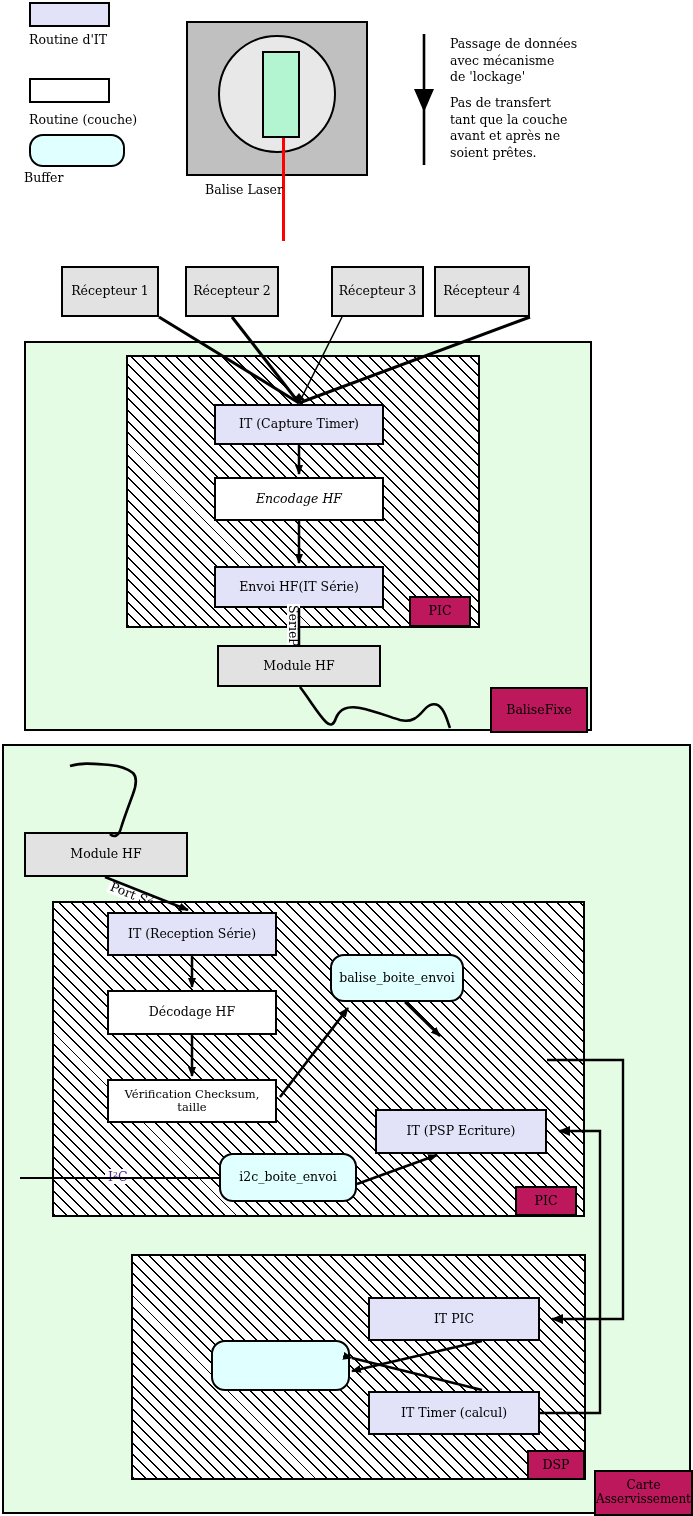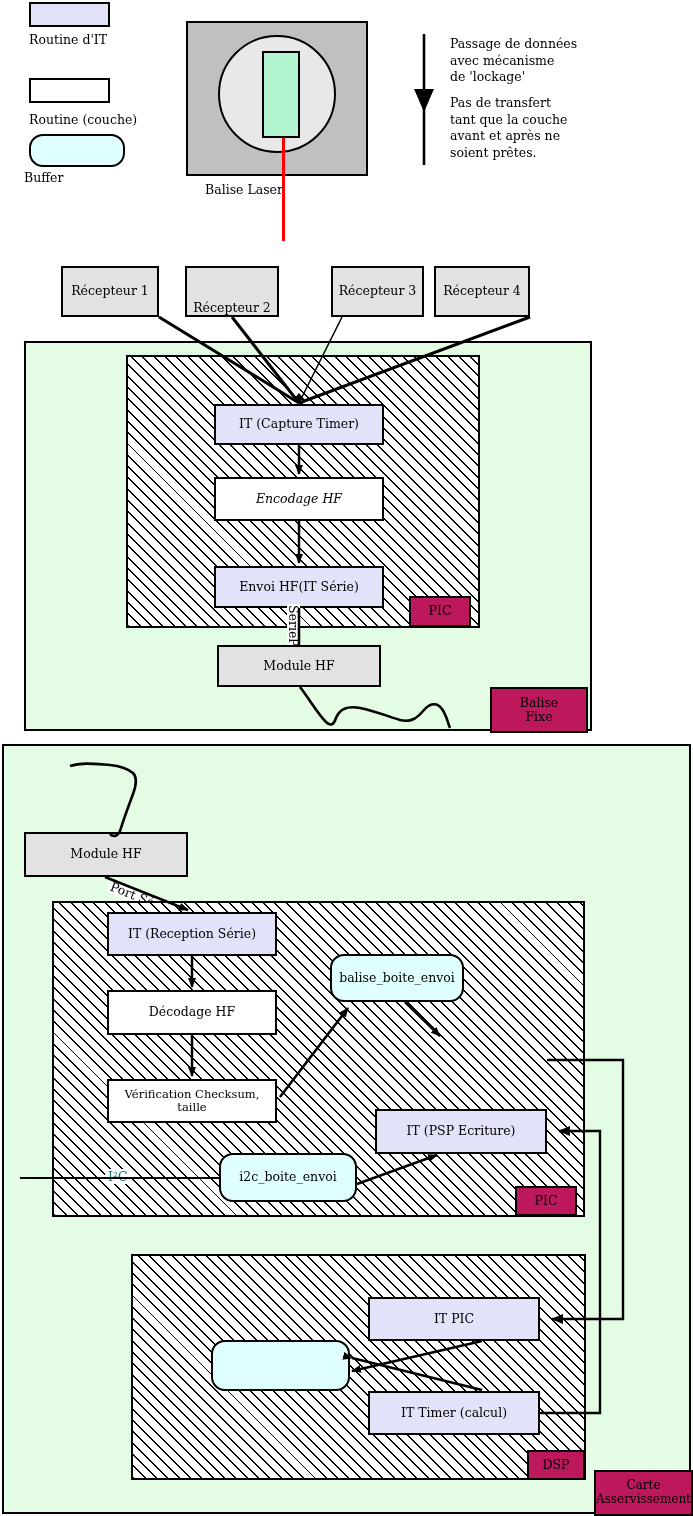--- a/index.html
+++ b/index.html
@@ -25,21 +25,21 @@
 
   
   .green-box{position:absolute;box-sizing:border-box;background:#e3fce3;border:2px solid #000;}
   .hatch{
     position:absolute;box-sizing:border-box;border:2px solid #000;background:#ffffff;
     background-image:repeating-linear-gradient(45deg,
         #000 0px,#000 1.4px,
         rgba(255,255,255,0) 1.4px, rgba(255,255,255,0) 8px);
   }
 
-  .label{position:absolute;font-size:12.5px;color:#0f766e;line-height:1.2;}
+  .label{position:absolute;font-size:12.5px;color:#4c1d95;line-height:1.2;}
   .caption{position:absolute;font-size:12.5px;color:#000;}
   .vert-lab{
     position:absolute;font-size:12.5px;background:#ffffff;
     writing-mode:vertical-rl;text-orientation:mixed;
     padding:1px 0;line-height:1.05;
   }
   .rot-lab{
     position:absolute;font-size:12.5px;background:#ffffff;
     transform-origin:left top;white-space:nowrap;padding:0 2px;
   }
@@ -74,21 +74,21 @@
   <div class="note" style="left:450px;top:95px;width:170px;">
     <div>Pas de transfert</div>
     <div>tant que la couche</div>
     <div>avant et après ne</div>
     <div>soient prêtes.</div>
   </div>
 
   <div class="node gray-box" style="left:61px;top:266px;width:98px;height:51px;">
     <span>Récepteur 1</span>
   </div>
-  <div class="node gray-box" style="left:185px;top:266px;width:94px;height:51px;align-items:flex-end;">
+  <div class="node gray-box" style="left:185px;top:266px;width:94px;height:51px;">
     <span>Récepteur 2</span>
   </div>
   <div class="node gray-box" style="left:309px;top:266px;width:93px;height:51px;margin-left:22px;">
     <span>Récepteur 3</span>
   </div>
   <div class="node gray-box" style="left:434px;top:266px;width:96px;height:51px;">
     <span>Récepteur 4</span>
   </div>
 
   <div class="green-box" style="left:24px;top:341px;width:568px;height:390px;"></div>
@@ -111,21 +111,21 @@
 
   <div class="vert-lab" style="left:287px;top:604px;display:flex;">
     <span>Série</span>
     <span>Port</span>
   </div>
 
   <div class="node gray-box" style="left:217px;top:645px;width:164px;height:42px;">
     <span>Module HF</span>
   </div>
 
-  <div class="node white-box" style="left:490px;top:687px;width:98px;height:46px;flex-direction:column;">
+  <div class="node white-box" style="left:490px;top:687px;width:98px;height:46px;">
     <span>Balise</span>
     <span>Fixe</span>
   </div>
 
   <div class="green-box" style="left:2px;top:744px;width:689px;height:770px;"></div>
 
   <div class="node gray-box" style="left:24px;top:832px;width:164px;height:45px;">
     <span>Module HF</span>
   </div>
 

